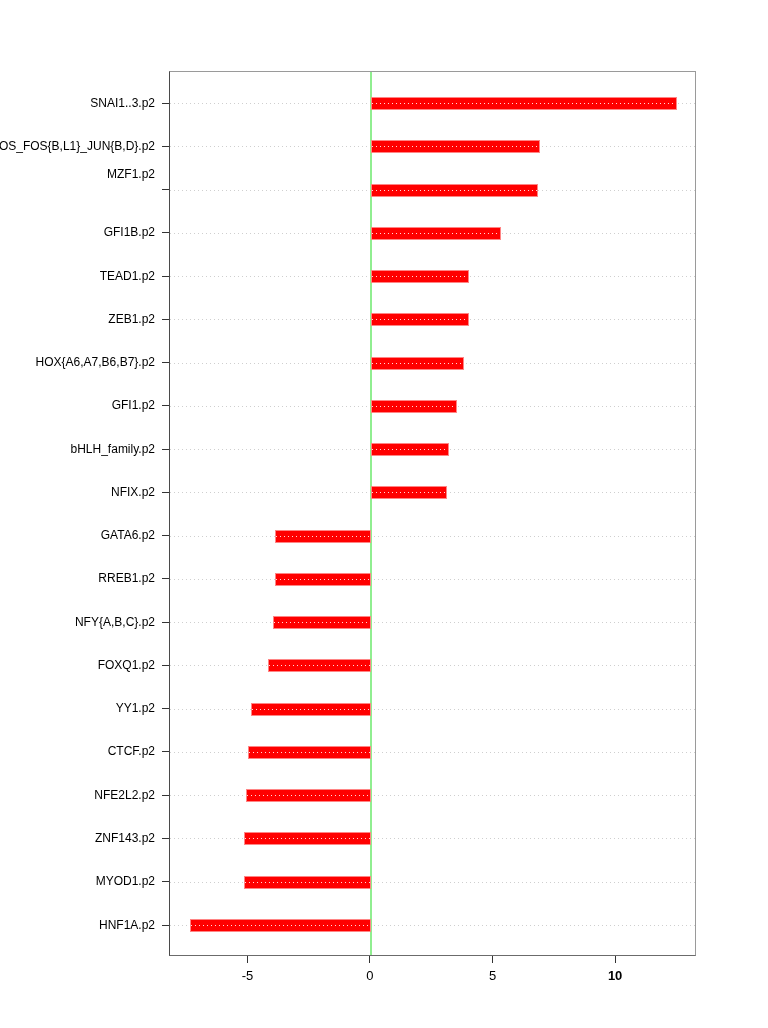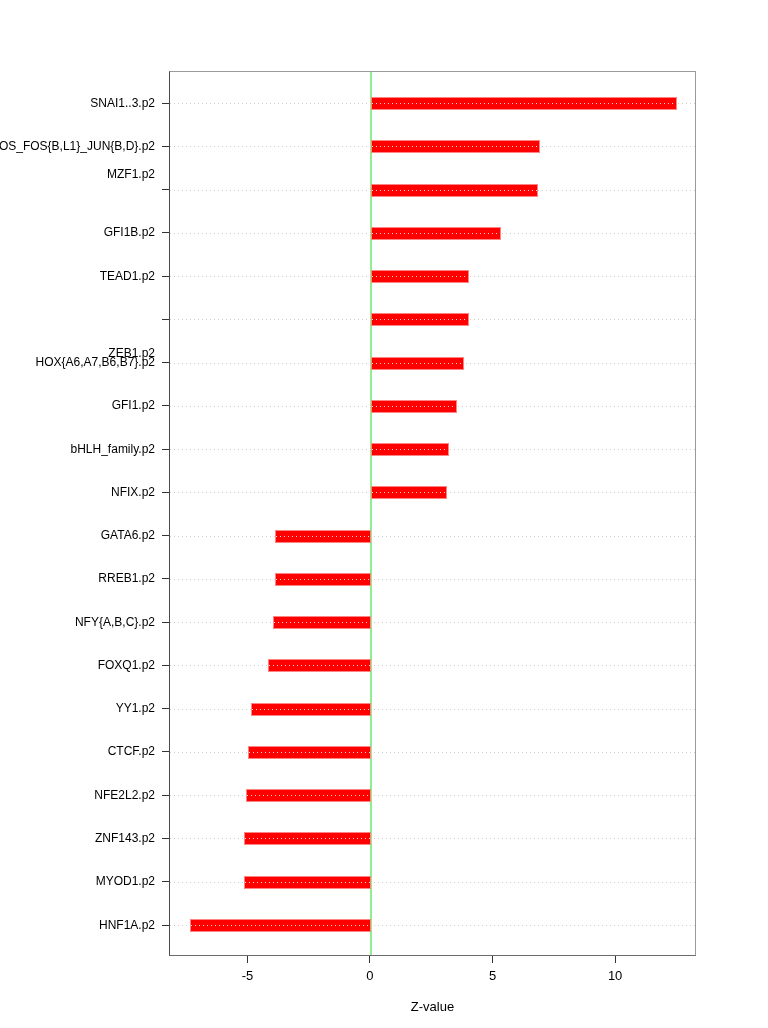--- a/index.html
+++ b/index.html
@@ -199,21 +199,21 @@
       <div class="y-tick-label" style="top: 95.5px;">SNAI1..3.p2</div>
       <div class="y-tick" style="top: 145.763px;"></div>
       <div class="y-tick-label" style="top: 138.763px;">FOS_FOS{B,L1}_JUN{B,D}.p2</div>
       <div class="y-tick" style="top: 189.026px;"></div>
       <div class="y-tick-label" style="top: 167px;">MZF1.p2</div>
       <div class="y-tick" style="top: 232.289px;"></div>
       <div class="y-tick-label" style="top: 225.289px; text-align: right;">GFI1B.p2</div>
       <div class="y-tick" style="top: 275.553px;"></div>
       <div class="y-tick-label" style="top: 268.553px;">TEAD1.p2</div>
       <div class="y-tick" style="top: 318.816px;"></div>
-      <div class="y-tick-label" style="top: 311.816px; margin-top: 34px;">ZEB1.p2</div>
+      <div class="y-tick-label" style="top: 311.816px;">ZEB1.p2</div>
       <div class="y-tick" style="top: 362.079px;"></div>
       <div class="y-tick-label" style="top: 355.079px; text-align: right;">HOX{A6,A7,B6,B7}.p2</div>
       <div class="y-tick" style="top: 405.342px;"></div>
       <div class="y-tick-label" style="top: 398.342px;">GFI1.p2</div>
       <div class="y-tick" style="top: 448.605px;"></div>
       <div class="y-tick-label" style="top: 441.605px;">bHLH_family.p2</div>
       <div class="y-tick" style="top: 491.868px;"></div>
       <div class="y-tick-label" style="top: 484.868px;">NFIX.p2</div>
       <div class="y-tick" style="top: 535.132px;"></div>
       <div class="y-tick-label" style="top: 528.132px;">GATA6.p2</div>
@@ -235,16 +235,15 @@
       <div class="y-tick-label" style="top: 874.237px;">MYOD1.p2</div>
       <div class="y-tick" style="top: 924.5px;"></div>
       <div class="y-tick-label" style="top: 917.5px;">HNF1A.p2</div>
       <div class="x-tick" style="left: 246.937px;"></div>
       <div class="x-tick-label" style="left: 222.437px;">-5</div>
       <div class="x-tick" style="left: 369.495px;"></div>
       <div class="x-tick-label" style="left: 344.995px;">0</div>
       <div class="x-tick" style="left: 492.053px;"></div>
       <div class="x-tick-label" style="left: 467.553px;">5</div>
       <div class="x-tick" style="left: 614.612px;"></div>
-      <div class="x-tick-label" style="left: 590.112px;">10</div>
+      <div class="x-tick-label" style="left: 590.112px; font-weight: bold;">10</div>
     </div>
-  <div class="x-axis-title">Z-value</div>
 </div>
 
 </body></html>

